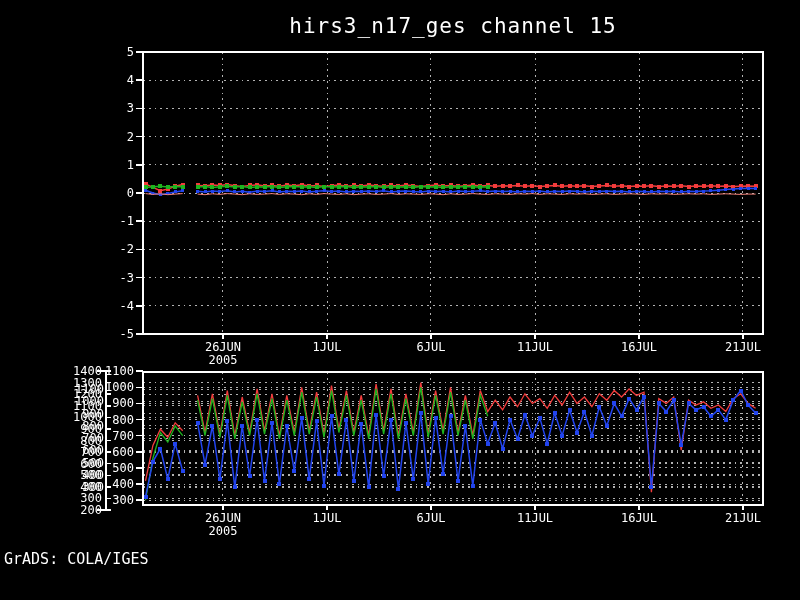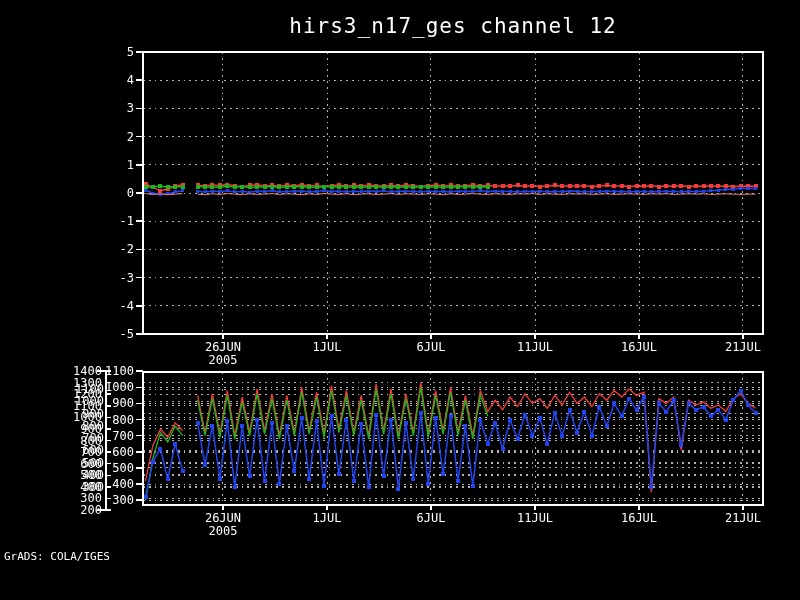--- a/index.html
+++ b/index.html
@@ -1,33 +1,33 @@
 <!DOCTYPE html>
 <html><head>
 <meta charset="utf-8">
 <style>
   html,body{margin:0;padding:0;background:#000;}
   .canvas{position:relative;width:800px;height:600px;background:#000;overflow:hidden;
           font-family:"DejaVu Sans Mono",monospace;}
   .title{position:absolute;left:143px;top:14px;width:620px;text-align:center;
          color:#fff;font-size:21px;letter-spacing:1px;white-space:pre;}
-  .footer{position:absolute;left:4px;top:550px;color:#fff;font-size:11px;letter-spacing:0px;}
+  .footer{position:absolute;left:4px;top:550px;color:#fff;font-size:15px;letter-spacing:0px;}
   svg{position:absolute;left:0;top:0;}
   .grid{stroke:#b2b2b2;stroke-width:1;stroke-dasharray:1.8 4;shape-rendering:crispEdges;}
   .tick{stroke:#ffffff;stroke-width:1.5;shape-rendering:crispEdges;}
   .frame{fill:none;stroke:#ffffff;stroke-width:2;shape-rendering:crispEdges;}
   .lbl{fill:#ffffff;font-family:"DejaVu Sans Mono",monospace;font-size:12px;}
   .mid{text-anchor:middle;}
   .end{text-anchor:end;}
 </style>
 </head>
 <body>
 
 <div class="canvas">
-  <div class="title">hirs3_n17_ges channel 12</div>
+  <div class="title">hirs3_n17_ges channel 15</div>
   <svg id="plot" width="800" height="600">
       <line x1="143" x2="763" y1="80.19999999999999" y2="80.19999999999999" class="grid"></line>
       <line x1="143" x2="763" y1="108.39999999999998" y2="108.39999999999998" class="grid"></line>
       <line x1="143" x2="763" y1="136.60000000000002" y2="136.60000000000002" class="grid"></line>
       <line x1="143" x2="763" y1="164.8" y2="164.8" class="grid"></line>
       <line x1="143" x2="763" y1="193" y2="193" class="grid"></line>
       <line x1="143" x2="763" y1="221.2" y2="221.2" class="grid"></line>
       <line x1="143" x2="763" y1="249.4" y2="249.4" class="grid"></line>
       <line x1="143" x2="763" y1="277.6" y2="277.6" class="grid"></line>
       <line x1="143" x2="763" y1="305.8" y2="305.8" class="grid"></line>

